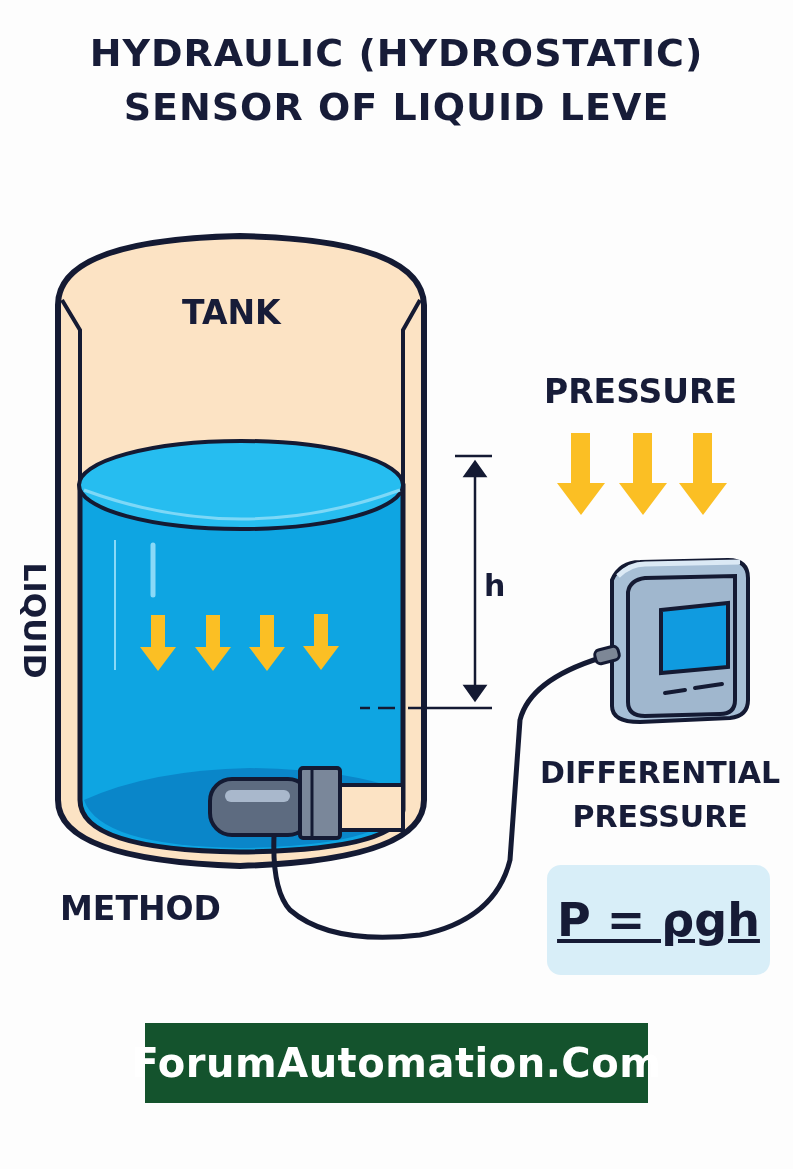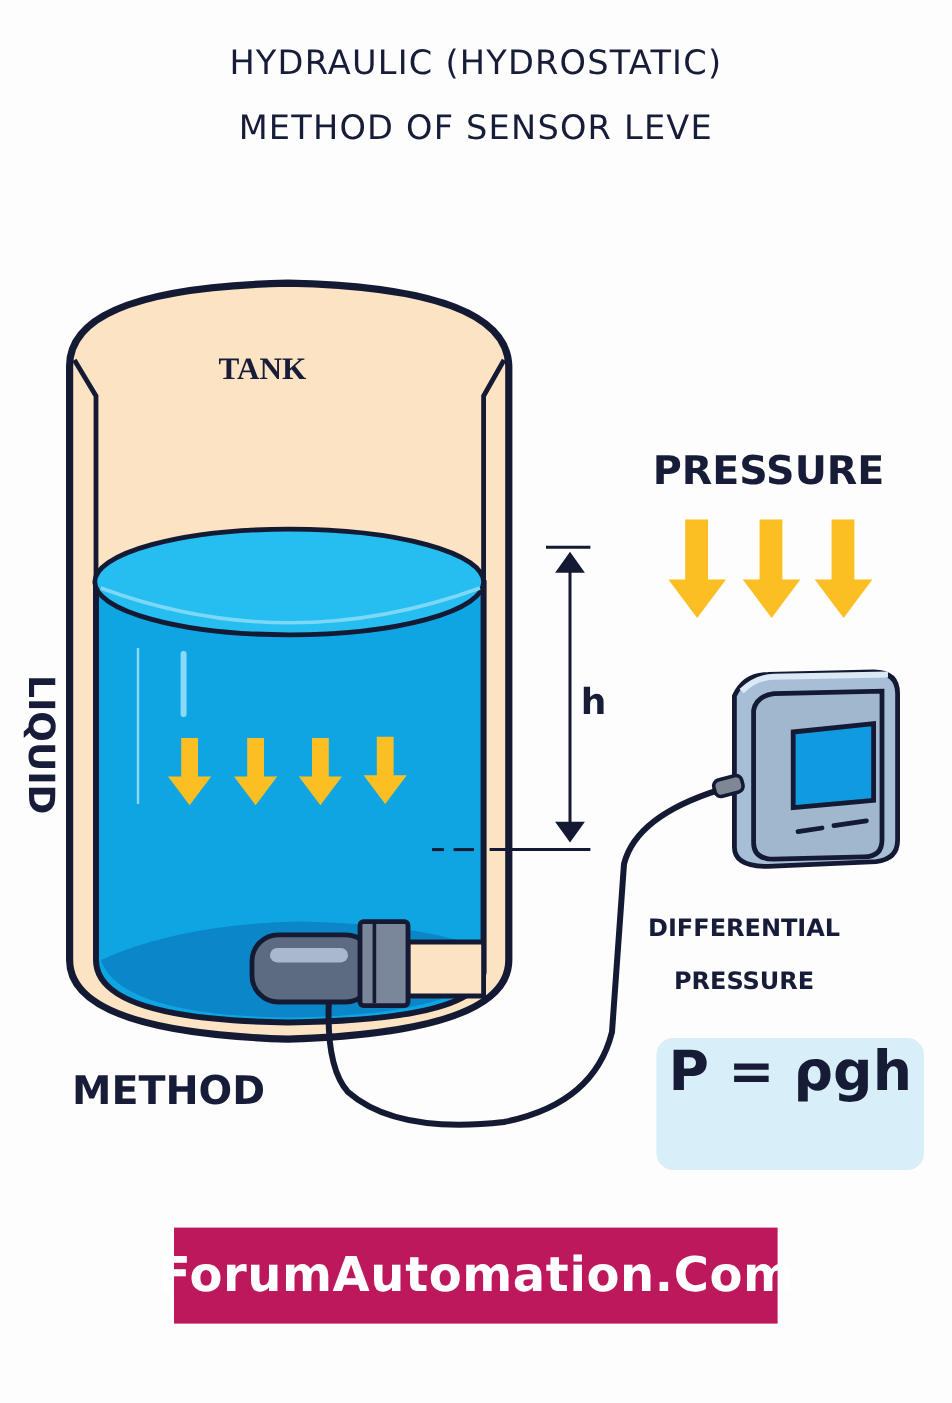--- a/index.html
+++ b/index.html
@@ -1,35 +1,35 @@
 <!DOCTYPE html>
 <html><head>
 <meta charset="utf-8">
 <style>
   html,body{margin:0;padding:0;background:#fdfdfd;}
   body{width:793px;height:1169px;position:relative;overflow:hidden;font-family:"DejaVu Sans",sans-serif;color:#141a33;}
-  .title{position:absolute;left:0;top:26px;width:793px;text-align:center;font-weight:normal;font-size:28px;line-height:54px;letter-spacing:1px;color:#171c38;}
+  .title{position:absolute;left:0;top:26px;width:793px;text-align:center;font-weight:bold;font-size:38px;line-height:54px;letter-spacing:1px;color:#171c38;}
   .title div{white-space:nowrap;}
   svg.diagram{position:absolute;left:0;top:0;}
   .lbl{position:absolute;font-weight:bold;color:#171c38;white-space:nowrap;}
-  .tank-lbl{left:182px;top:293px;font-size:26px;font-family:Liberation Serif, serif;}
+  .tank-lbl{left:182px;top:293px;font-size:33px;}
   .liquid-lbl{left:-16px;top:595px;font-size:30px;transform:rotate(90deg);transform-origin:center;width:100px;text-align:center;}
   .h-lbl{left:484px;top:568px;font-size:30px;}
   .pressure-lbl{left:544px;top:372px;font-size:33px;}
-  .diff-lbl{left:540px;top:751px;font-size:20px;text-align:center;line-height:44px;}
+  .diff-lbl{left:540px;top:751px;font-size:30px;text-align:center;line-height:44px;}
   .sensor-lbl{left:60px;top:889px;font-size:33px;}
-  .formula{position:absolute;left:547px;top:865px;width:223px;height:110px;background:#d8eef8;border-radius:14px;display:flex;justify-content:center;font-weight:bold;font-size:46px;color:#161b36;}
-  .brand{position:absolute;left:145px;top:1023px;width:503px;height:80px;background:#be185d;display:flex;align-items:center;justify-content:center;color:#fff;font-weight:bold;font-size:40px;letter-spacing:0.5px;}
+  .formula{position:absolute;left:547px;top:865px;width:223px;height:110px;background:#d8eef8;border-radius:14px;display:flex;align-items:center;justify-content:center;font-weight:bold;font-size:46px;color:#161b36;text-decoration:underline;}
+  .brand{position:absolute;left:145px;top:1023px;width:503px;height:80px;background:#14532d;display:flex;align-items:center;justify-content:center;color:#fff;font-weight:bold;font-size:40px;letter-spacing:0.5px;}
 </style>
 </head>
 <body>
 
 <div class="title">
   <div>HYDRAULIC (HYDROSTATIC)</div>
-  <div>METHOD OF SENSOR LEVE</div>
+  <div>SENSOR OF LIQUID LEVE</div>
 </div>
 
 <svg class="diagram" width="793" height="1169" viewBox="0 0 793 1169">
 
   <path d="M58,305 Q58,240 240,236 Q422,240 424,305 L424,800 Q424,860 240,866 Q58,860 58,800 Z" fill="#fce3c4" stroke="#141a33" stroke-width="6"></path>
 
   <path d="M62,300 L80,330 L80,790 M420,300 L403,330 L403,785" fill="none" stroke="#141a33" stroke-width="4"></path>
 
   <path d="M80,486 L80,800 Q80,850 240,852 Q400,850 403,810 L403,486 Z" fill="#0ea5e2" stroke="#141a33" stroke-width="5"></path>
 

